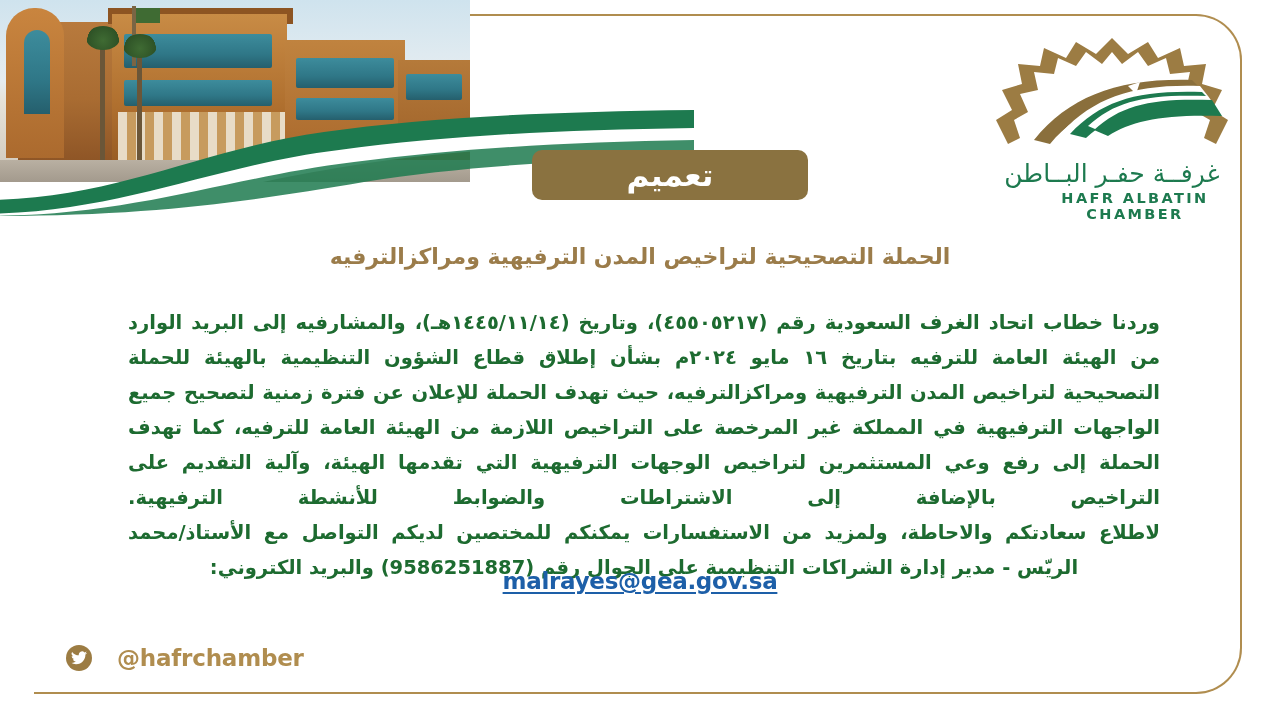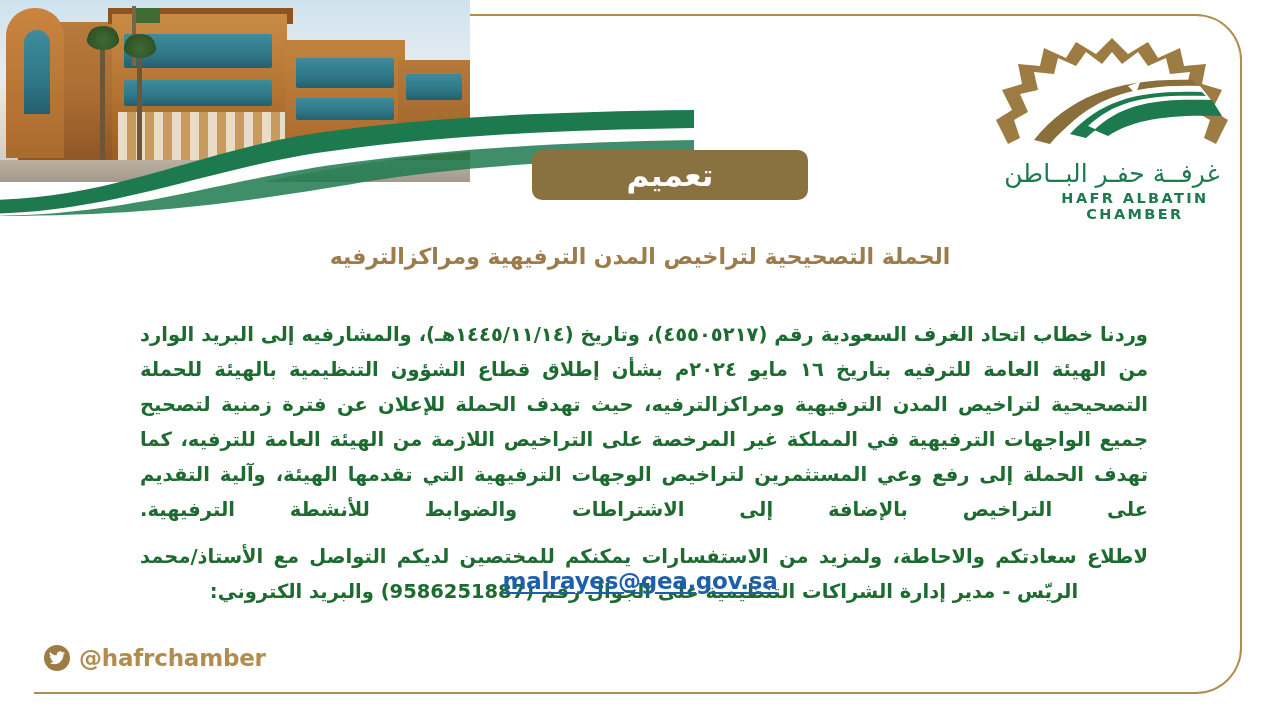--- a/index.html
+++ b/index.html
@@ -190,21 +190,21 @@
     position: absolute;
     left: 128px;
     top: 305px;
     width: 1032px;
     direction: rtl;
     color: #1d6b30;
     font-size: 19.5px;
     font-weight: 700;
     line-height: 35px;
   }
-  .body-block p { margin: 12px; }
+  .body-block p { margin: 0; }
   .p-justify { text-align: justify; text-align-last: justify; }
   .p-just-last-center { text-align: justify; text-align-last: center; }
 
   
   .email-line {
     position: absolute;
     left: 0;
     top: 568px;
     width: 1280px;
     text-align: center;
@@ -215,25 +215,25 @@
     font-weight: 700;
     color: #1d5fa8;
     text-decoration: underline;
     text-underline-offset: 3px;
     letter-spacing: -0.3px;
   }
 
   
   .twitter {
     position: absolute;
-    left: 44px;
+    left: 66px;
     top: 645px;
     display: flex;
     align-items: center;
-    gap: 9px;
+    gap: 25px;
     direction: ltr;
   }
   .tw-badge {
     width: 26px; height: 26px; border-radius: 50%;
     background: #9c7c43;
     display: flex; align-items: center; justify-content: center;
   }
   .tw-handle {
     font-size: 23px;
     font-weight: 700;

